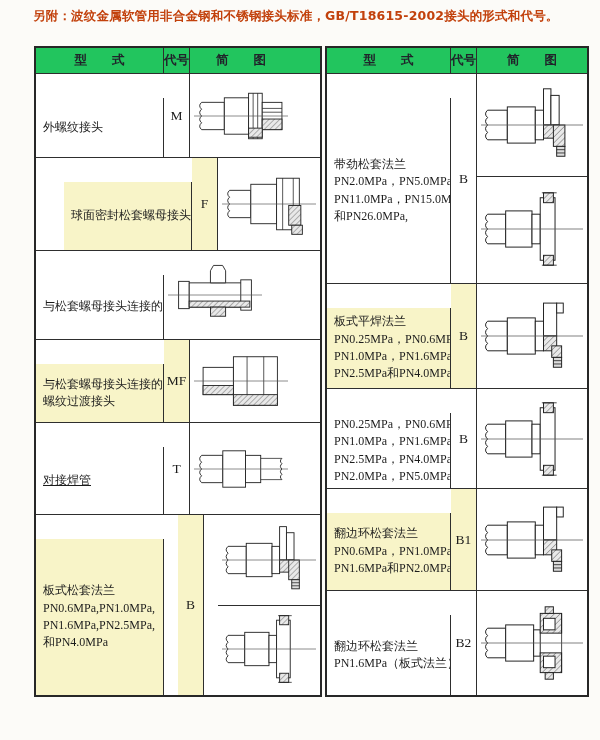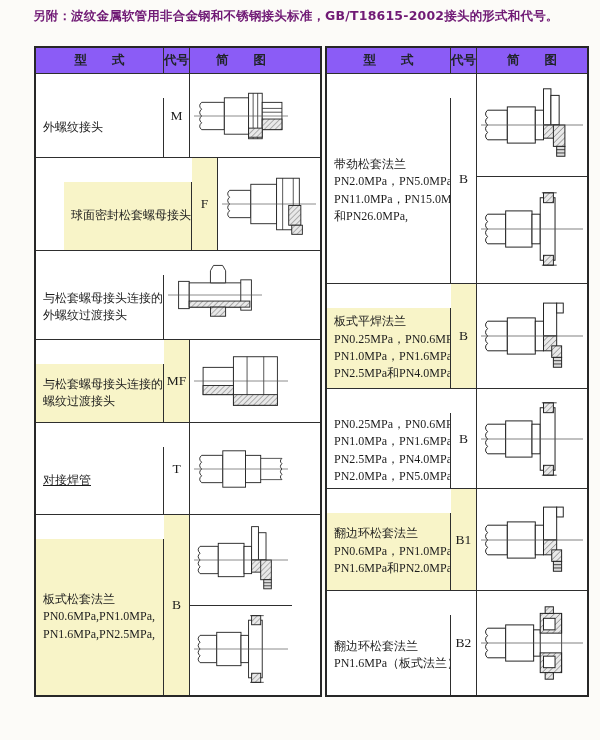--- a/index.html
+++ b/index.html
@@ -4,34 +4,34 @@
 <style>
   html,body{margin:0;padding:0;}
   body{
     width:600px;height:740px;position:relative;
     background:#fcfbf8;
     font-family:"DejaVu Sans",sans-serif;
     color:#1b1b1b;
   }
   .doc-title{
     position:absolute;left:33px;top:8px;
-    font-size:12.5px;font-weight:bold;color:#701a75;
+    font-size:12.5px;font-weight:bold;color:#c2410c;
     white-space:nowrap;letter-spacing:.2px;
   }
   .tables{position:absolute;left:34px;top:46px;display:flex;}
   .tbl{
     display:flex;flex-direction:column;
     border:2px solid #272727;background:#fff;
   }
   .tbl + .tbl{margin-left:3px;}
   .trow{display:flex;box-sizing:border-box;border-bottom:1.5px solid #2e2e2e;}
-  .trow:last-child{border-bottom:none;}
+  .trow:last-child{border-bottom:none;justify-content:space-between;}
   .cell{box-sizing:border-box;border-right:1.5px solid #2e2e2e;overflow:hidden;}
   .cell:last-child{border-right:none;}
-  .header-row{background:#8b5cf6;}
+  .header-row{background:#22c55e;}
   .header-cell{
     display:flex;align-items:center;justify-content:center;
     font-size:12.5px;font-weight:bold;color:#20242a;
   }
   .type-cell{
     display:flex;flex-direction:column;justify-content:center;
     padding:4px 4px 4px 7px;
     font-family:"Liberation Serif",serif;
     font-size:12px;line-height:1.45;color:#1c1c1c;margin-top:24px;
   }
@@ -111,21 +111,20 @@
               <rect x="88" y="48" width="16" height="26" fill="url(#hp)" stroke="#222" stroke-width="1.2"></rect>
               <rect x="92" y="74" width="14" height="12" fill="url(#hp)" stroke="#222" stroke-width="1.2"></rect>
               <line x1="0" y1="46" x2="124" y2="46" stroke="#555" stroke-width="0.9"></line>
             </svg>
           </div>
         </div>
       </div>
       <div class="trow" style="height: 89px;">
         <div class="cell type-cell" style="width: 128px;">
           <div class="type-line">与松套螺母接头连接的</div>
-          <div class="type-line">外螺纹过渡接头</div>
         </div>
         <div class="cell diagram-cell" style="width: 102px;">
           <div class="diagram-sub">
             <svg width="94" height="70" viewBox="0 0 124 92" xmlns="http://www.w3.org/2000/svg">
               <defs>
                 <pattern id="hp" patternUnits="userSpaceOnUse" width="5" height="5" patternTransform="rotate(45)">
                   <rect width="5" height="5" fill="#e9e9e9"></rect>
                   <line x1="0" y1="0" x2="0" y2="5" stroke="#555" stroke-width="1.1"></line>
                 </pattern>
               </defs>
@@ -189,20 +188,21 @@
               <line x1="0" y1="46" x2="124" y2="46" stroke="#555" stroke-width="0.9"></line>
             </svg>
           </div>
         </div>
       </div>
       <div class="trow" style="height: 180px;">
         <div class="cell type-cell hl" style="width: 128px;">
           <div class="type-line">板式松套法兰</div>
           <div class="type-line">PN0.6MPa,PN1.0MPa,</div>
           <div class="type-line">PN1.6MPa,PN2.5MPa,</div>
+          <div class="type-line">和PN4.0MPa</div>
         </div>
         <div class="cell code-cell hl" style="width: 26px;">B</div>
         <div class="cell diagram-cell" style="width: 102px;">
           <div class="diagram-sub" style="flex: 0 0 90px;">
             <svg width="94" height="70" viewBox="0 0 124 92" xmlns="http://www.w3.org/2000/svg">
               <defs>
                 <pattern id="hp" patternUnits="userSpaceOnUse" width="5" height="5" patternTransform="rotate(45)">
                   <rect width="5" height="5" fill="#e9e9e9"></rect>
                   <line x1="0" y1="0" x2="0" y2="5" stroke="#555" stroke-width="1.1"></line>
                 </pattern>

